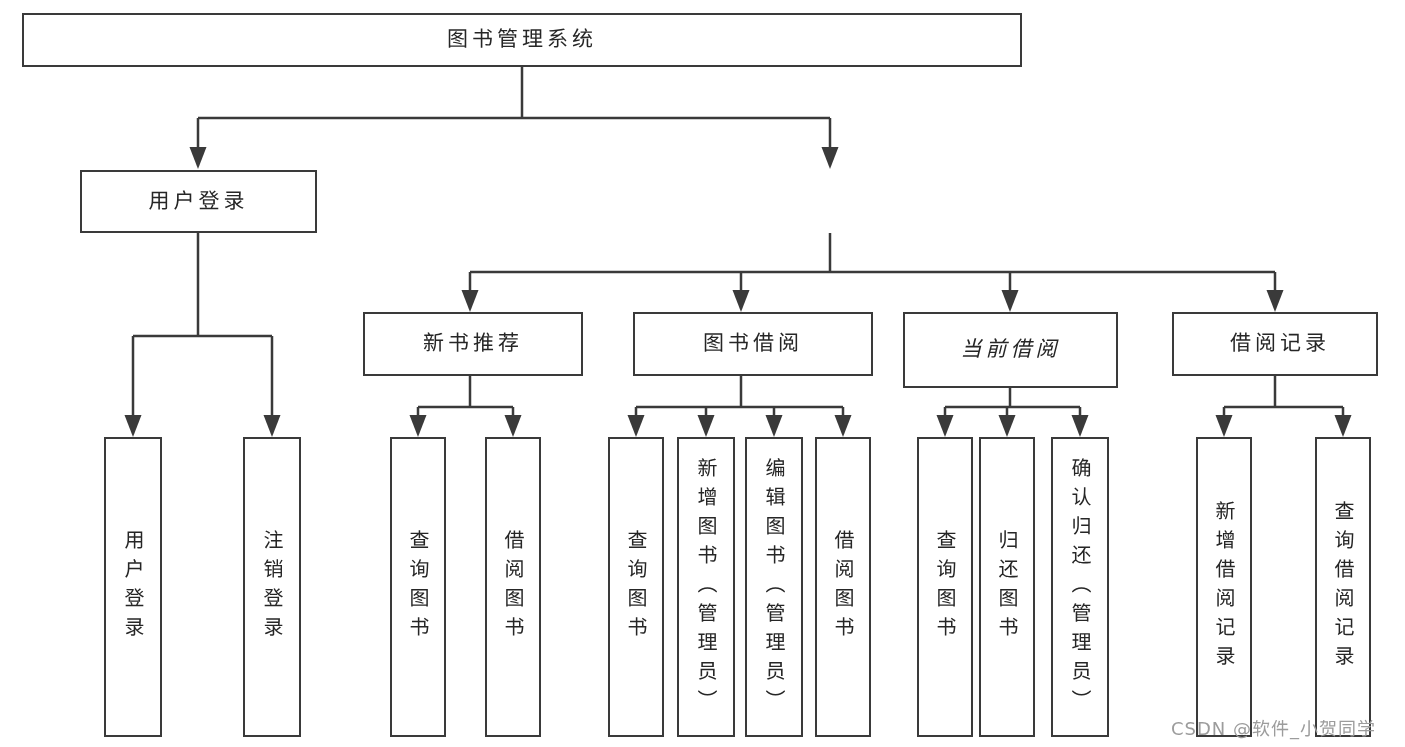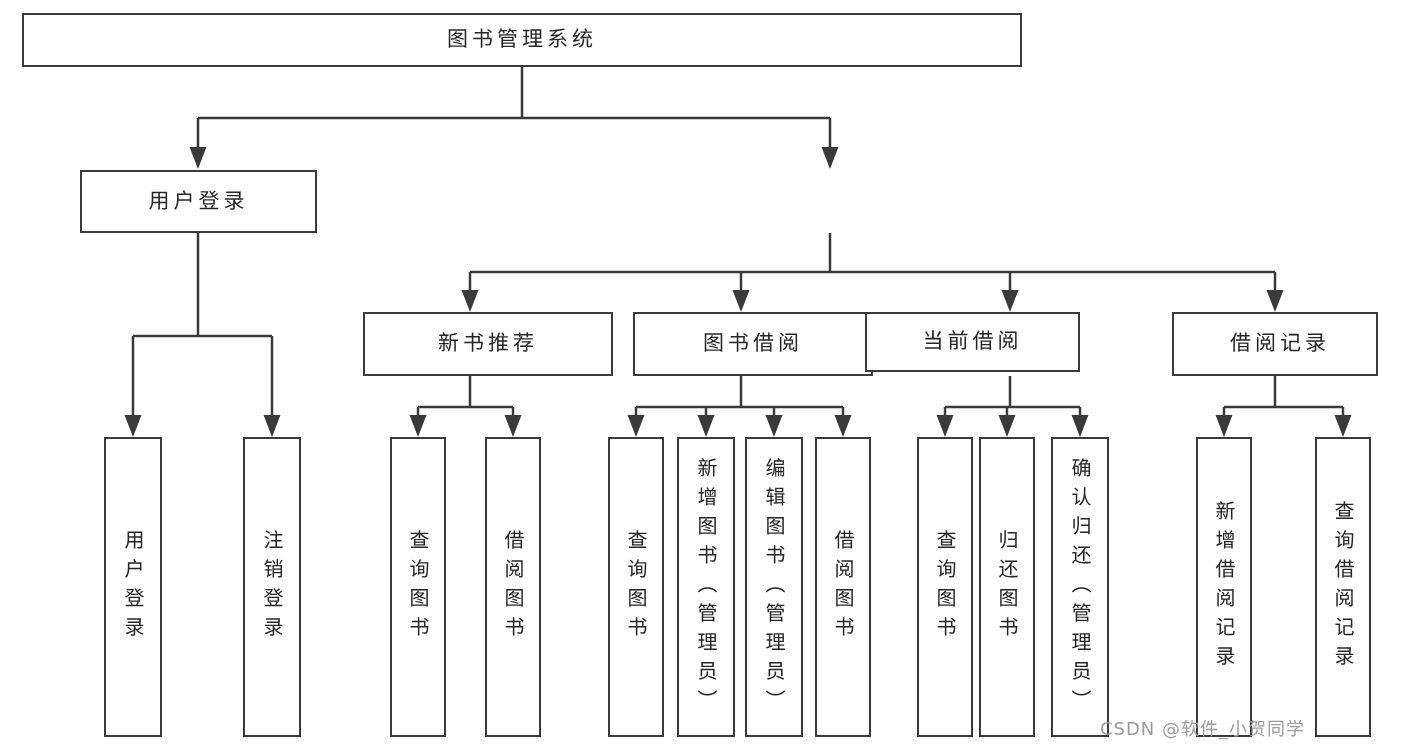--- a/index.html
+++ b/index.html
@@ -39,21 +39,21 @@
   }
   .node-v {
     writing-mode: vertical-rl;
     text-orientation: mixed;
     font-size: 20px;
     letter-spacing: 9px;
     line-height: 1;
   }
   .watermark {
     position: absolute;
-    left: 1100px;
+    left: 1171px;
     top: 714px;
     font-size: 18px;
     color: #9c9c9c;
     letter-spacing: 1px;
     white-space: nowrap;
     z-index: 5;
   }
 </style>
 </head>
 <body>
@@ -88,23 +88,23 @@
       <polygon points="1071.5,415 1088.5,415 1080,437"></polygon>
       <polygon points="1215.5,415 1232.5,415 1224,437"></polygon>
       <polygon points="1334.5,415 1351.5,415 1343,437"></polygon>
     </g>
   </svg>
 
   <div class="node node-h" style="left:22px; top:13px; width:1000px; height:54px;">图书管理系统</div>
 
   <div class="node node-h" style="left:80px; top:170px; width:237px; height:63px;">用户登录</div>
 
-  <div class="node node-h" style="left:363px; top:312px; width:250px; height:64px;">新书推荐</div>
+  <div class="node node-h" style="left:363px; top:312px; width:220px; height:64px;">新书推荐</div>
   <div class="node node-h" style="left:633px; top:312px; width:240px; height:64px;">图书借阅</div>
-  <div class="node node-h" style="left:865px; top:312px; width:215px; height:60px;">当前借阅</div>
+  <div class="node node-h" style="left:903px; top:312px; width:215px; height:76px;font-style:italic;">当前借阅</div>
   <div class="node node-h" style="left:1172px; top:312px; width:206px; height:64px;padding-left:10px;">借阅记录</div>
 
   <div class="node node-v" style="left:104px; top:437px; width:58px; height:300px;">用户登录</div>
   <div class="node node-v" style="left:243px; top:437px; width:58px; height:300px;">注销登录</div>
 
   <div class="node node-v" style="left:390px; top:437px; width:56px; height:300px;">查询图书</div>
   <div class="node node-v" style="left:485px; top:437px; width:56px; height:300px;">借阅图书</div>
 
   <div class="node node-v" style="left:608px; top:437px; width:56px; height:300px;">查询图书</div>
   <div class="node node-v" style="left:677px; top:437px; width:58px; height:300px;">新增图书（管理员）</div>

